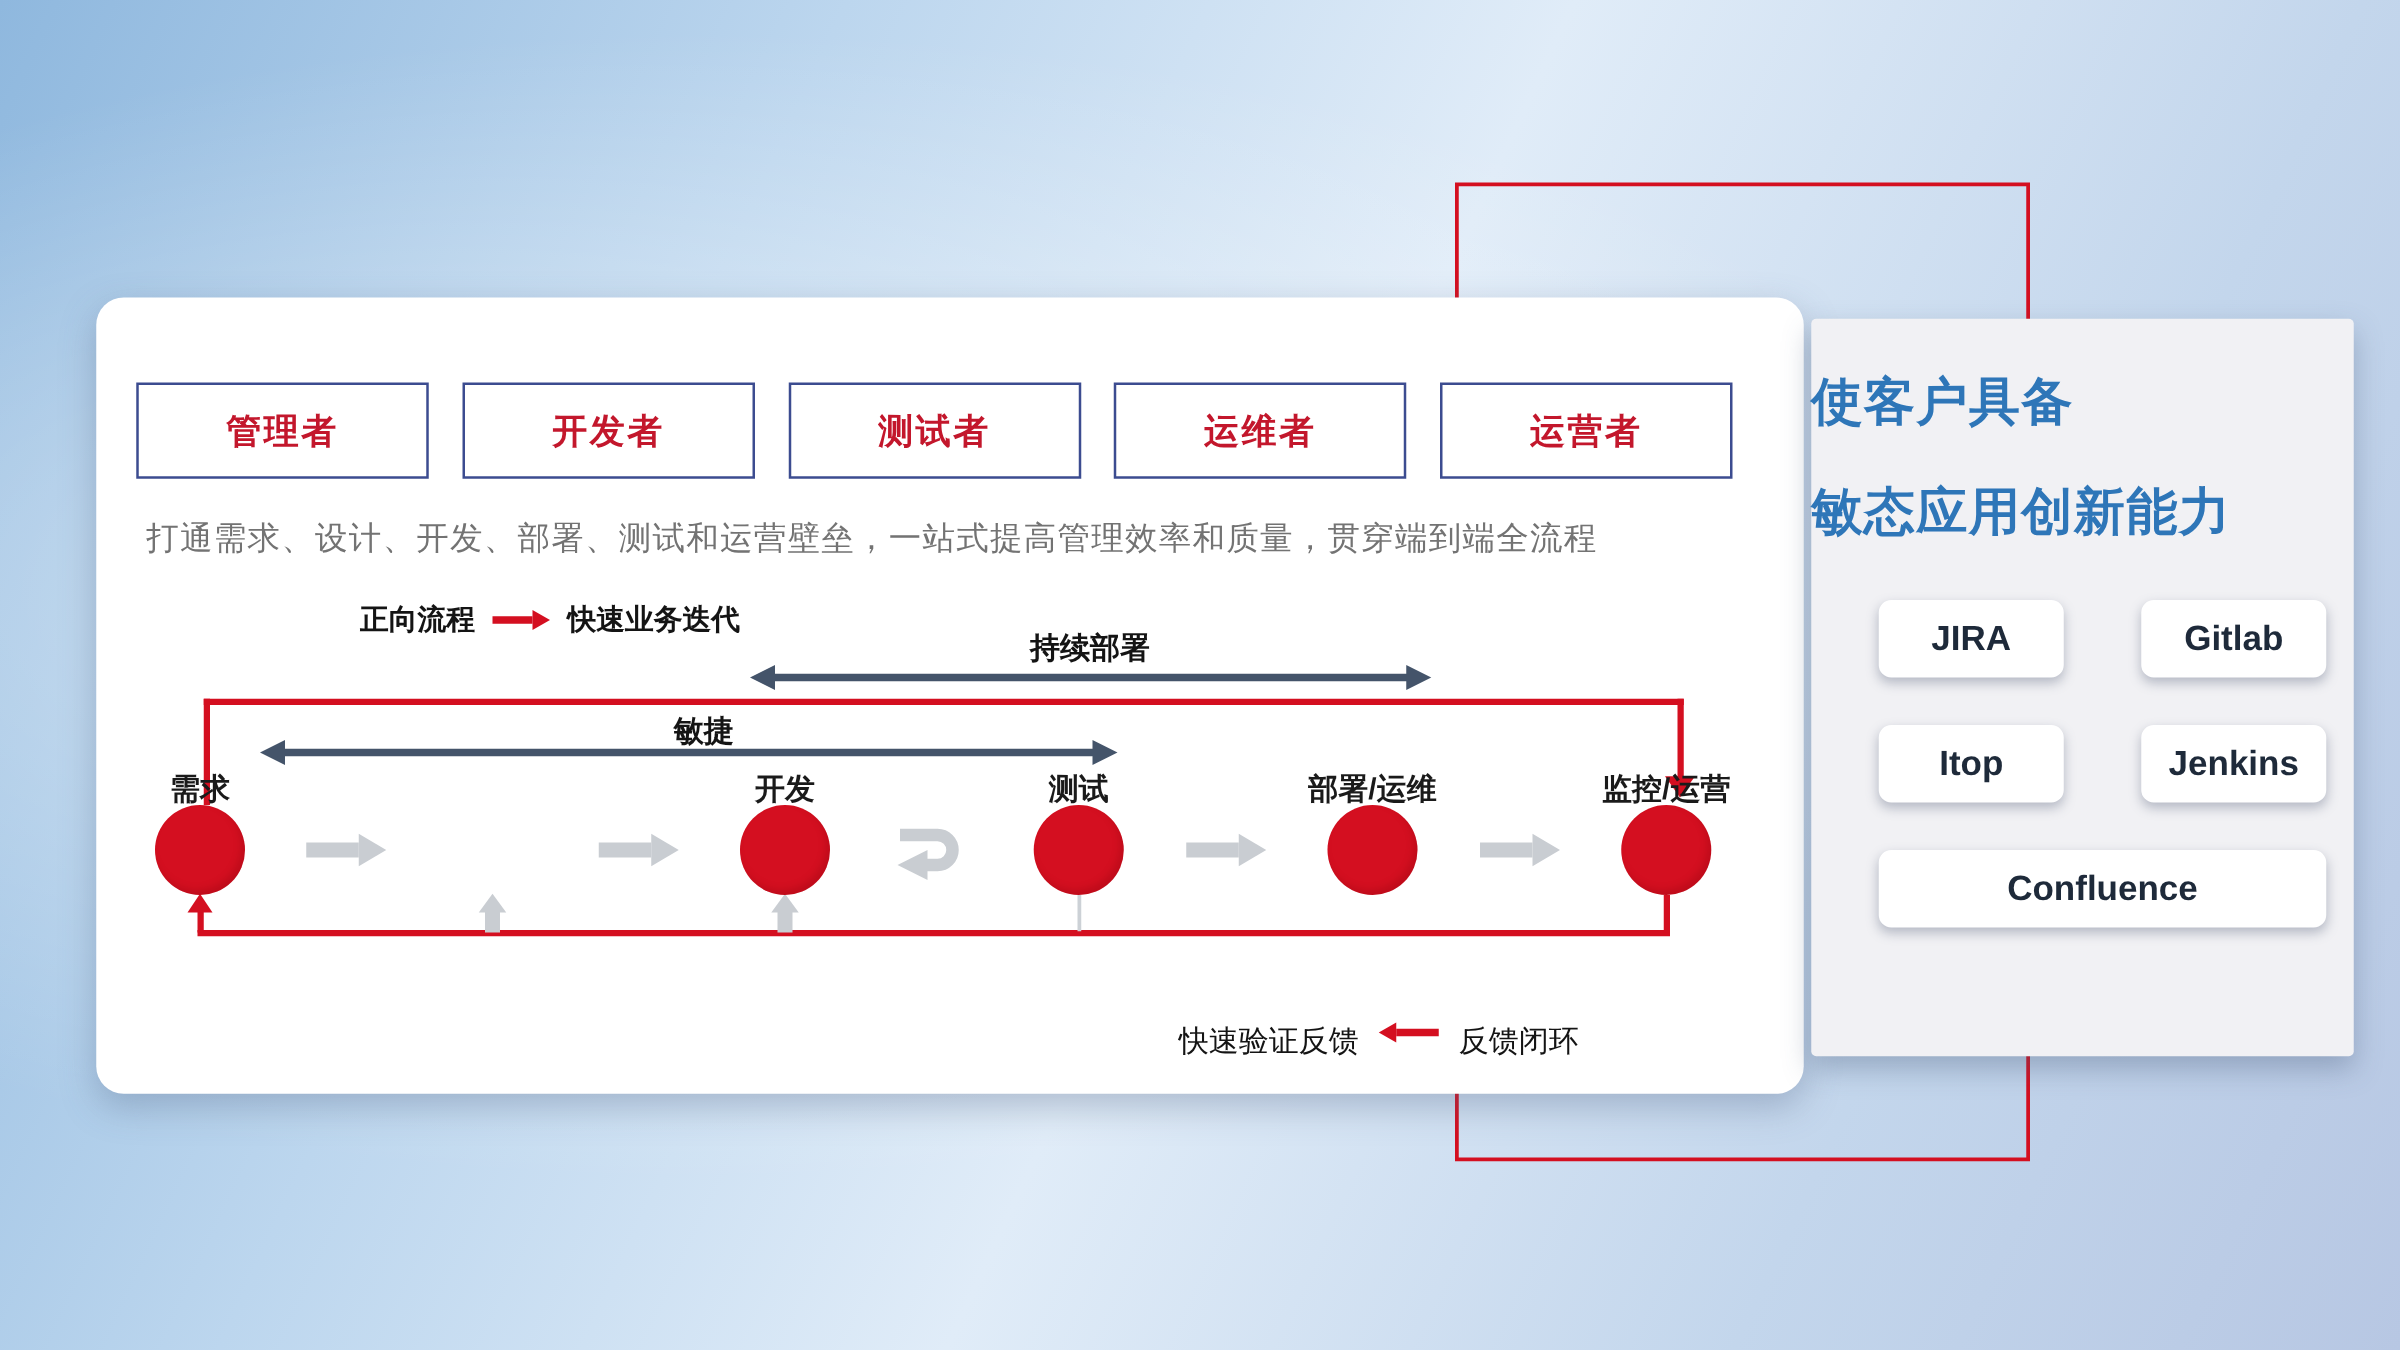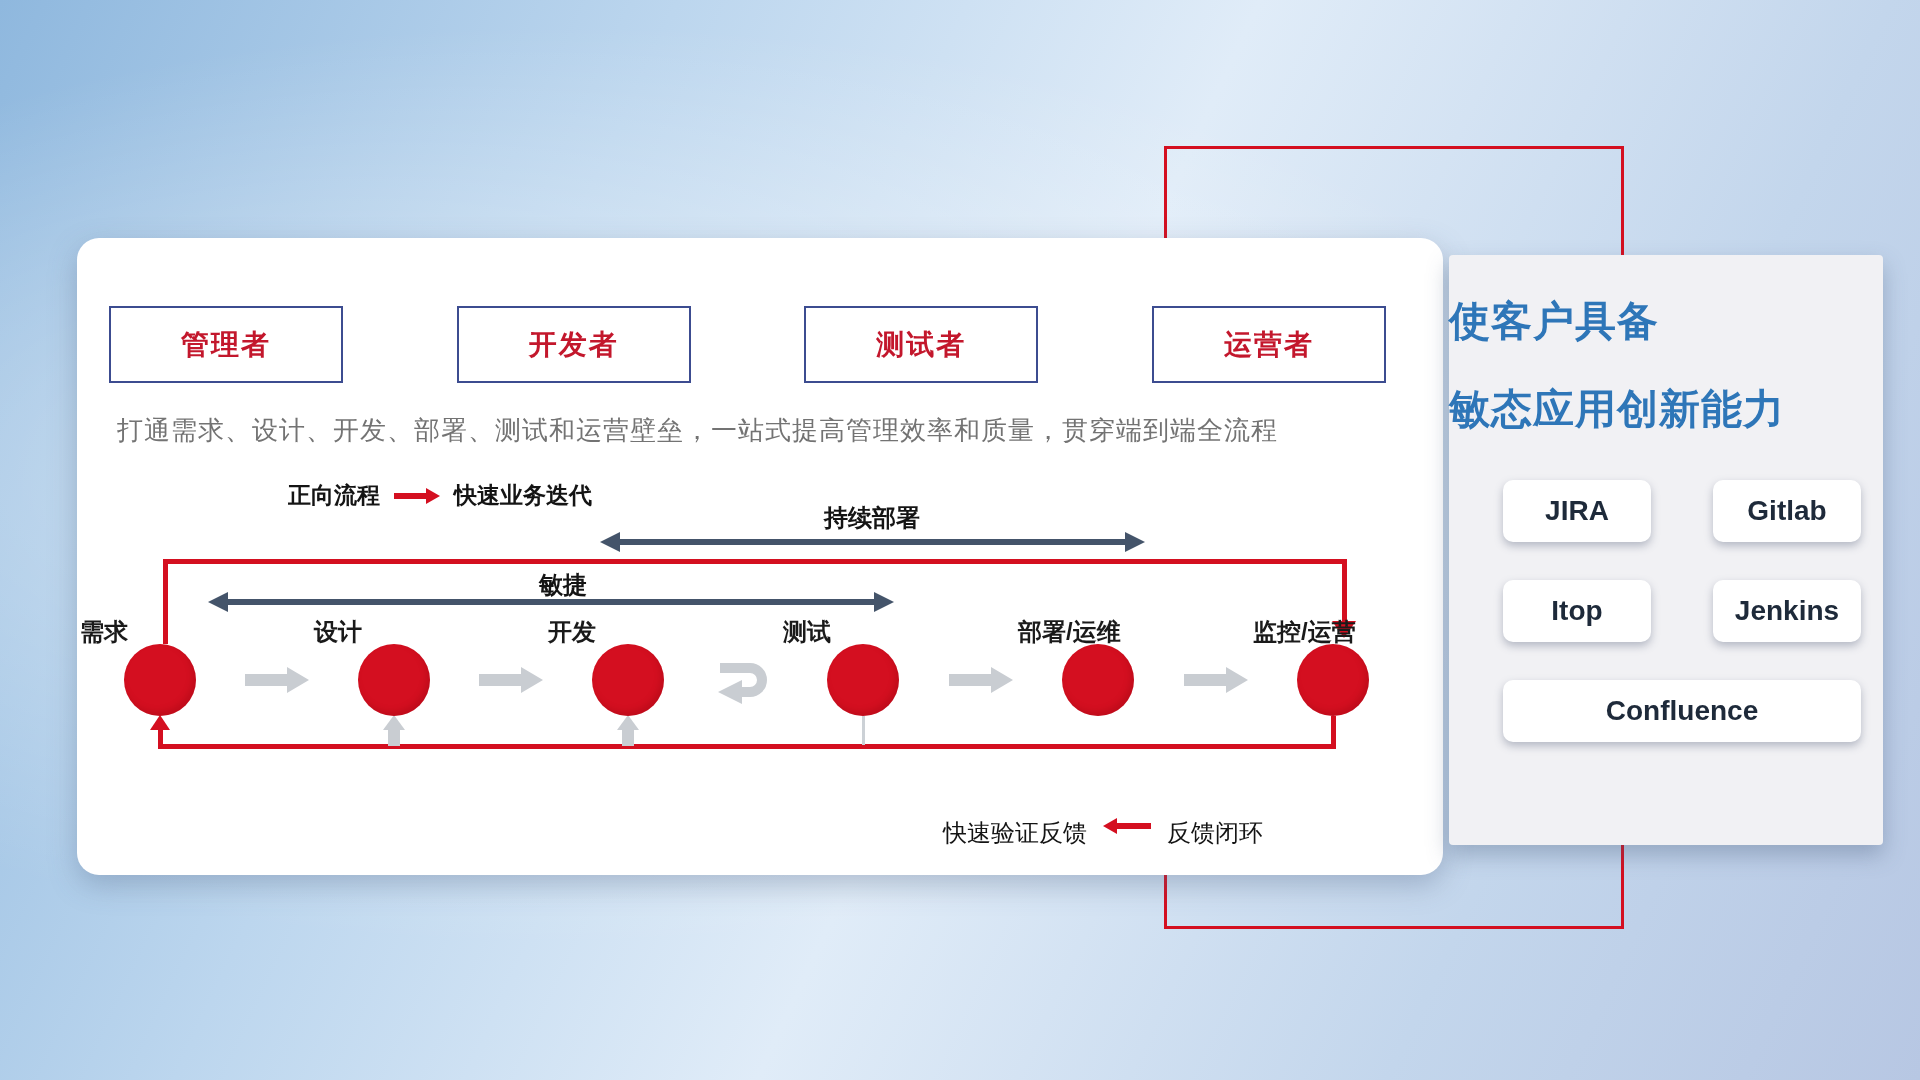--- a/index.html
+++ b/index.html
@@ -78,21 +78,21 @@
 
   
   .gray-up-head { position:absolute; top:477px; width:0; height:0;
     border-left:11px solid transparent; border-right:11px solid transparent; border-bottom:15px solid #c9cdd2; z-index:1; }
   .gray-up-stub { position:absolute; top:490px; width:12px; height:18px; background:#c9cdd2; z-index:1; }
   .up-design .gray-up-head { left:306px; } .up-design .gray-up-stub { left:311px; }
   .up-dev .gray-up-head { left:540px; }   .up-dev .gray-up-stub { left:545px; }
   .thin-drop { position:absolute; left:785px; top:478px; width:3px; height:29px; background:#ccd1d6; z-index:1; }
 
   
-  .stage-node { position:absolute; top:381px; width:160px; z-index:3; }
+  .stage-node { position:absolute; top:381px; width:160px; text-align:center; z-index:3; }
   .stage-node .s-label { font-size:24px; font-weight:700; color:#1a1a1a; height:25px; line-height:25px; }
   .stage-node .s-circle { width:72px; height:72px; border-radius:50%; background:#d40f20; margin:0 auto;
     box-shadow:inset -3px -4px 6px rgba(130,0,10,.25); }
   .sn0 { left:3px; } .sn1 { left:237px; } .sn2 { left:471px; } .sn3 { left:706px; } .sn4 { left:941px; } .sn5 { left:1176px; }
 
   
   .flow-arrow { position:absolute; top:429px; width:64px; height:26px; z-index:2; }
   .flow-arrow .bar { position:absolute; left:0; top:7px; width:42px; height:12px; background:#c9cdd2; }
   .flow-arrow .head { position:absolute; left:42px; top:0; width:0; height:0;
     border-top:13px solid transparent; border-bottom:13px solid transparent; border-left:22px solid #c9cdd2; }
@@ -133,20 +133,23 @@
       <div class="role-box">
           <span>管理者</span>
         </div>
       <div class="role-box">
           <span>开发者</span>
         </div>
       <div class="role-box">
           <span>测试者</span>
         </div>
       <div class="role-box">
+          <span>运维者</span>
+        </div>
+      <div class="role-box">
           <span>运营者</span>
         </div>
     </div>
 
     <div class="wf-desc">打通需求、设计、开发、部署、测试和运营壁垒，一站式提高管理效率和质量，贯穿端到端全流程</div>
 
     <div class="fwd-legend">
       <span class="txt">正向流程</span>
       <span class="arrow-r-red">
           <span class="bar"></span>
@@ -185,24 +188,20 @@
     <div class="up-dev">
       <div class="gray-up-head"></div>
         <div class="gray-up-stub"></div>
     </div>
     <div class="thin-drop"></div>
 
     <div class="stage-node sn0">
       <div class="s-label">需求</div>
       <div class="s-circle"></div>
     </div>
-    <div class="stage-node sn1">
-      <div class="s-label">设计</div>
-      <div class="s-circle"></div>
-    </div>
     <div class="stage-node sn2">
       <div class="s-label">开发</div>
       <div class="s-circle"></div>
     </div>
     <div class="stage-node sn3">
       <div class="s-label">测试</div>
       <div class="s-circle"></div>
     </div>
     <div class="stage-node sn4">
       <div class="s-label">部署/运维</div>

